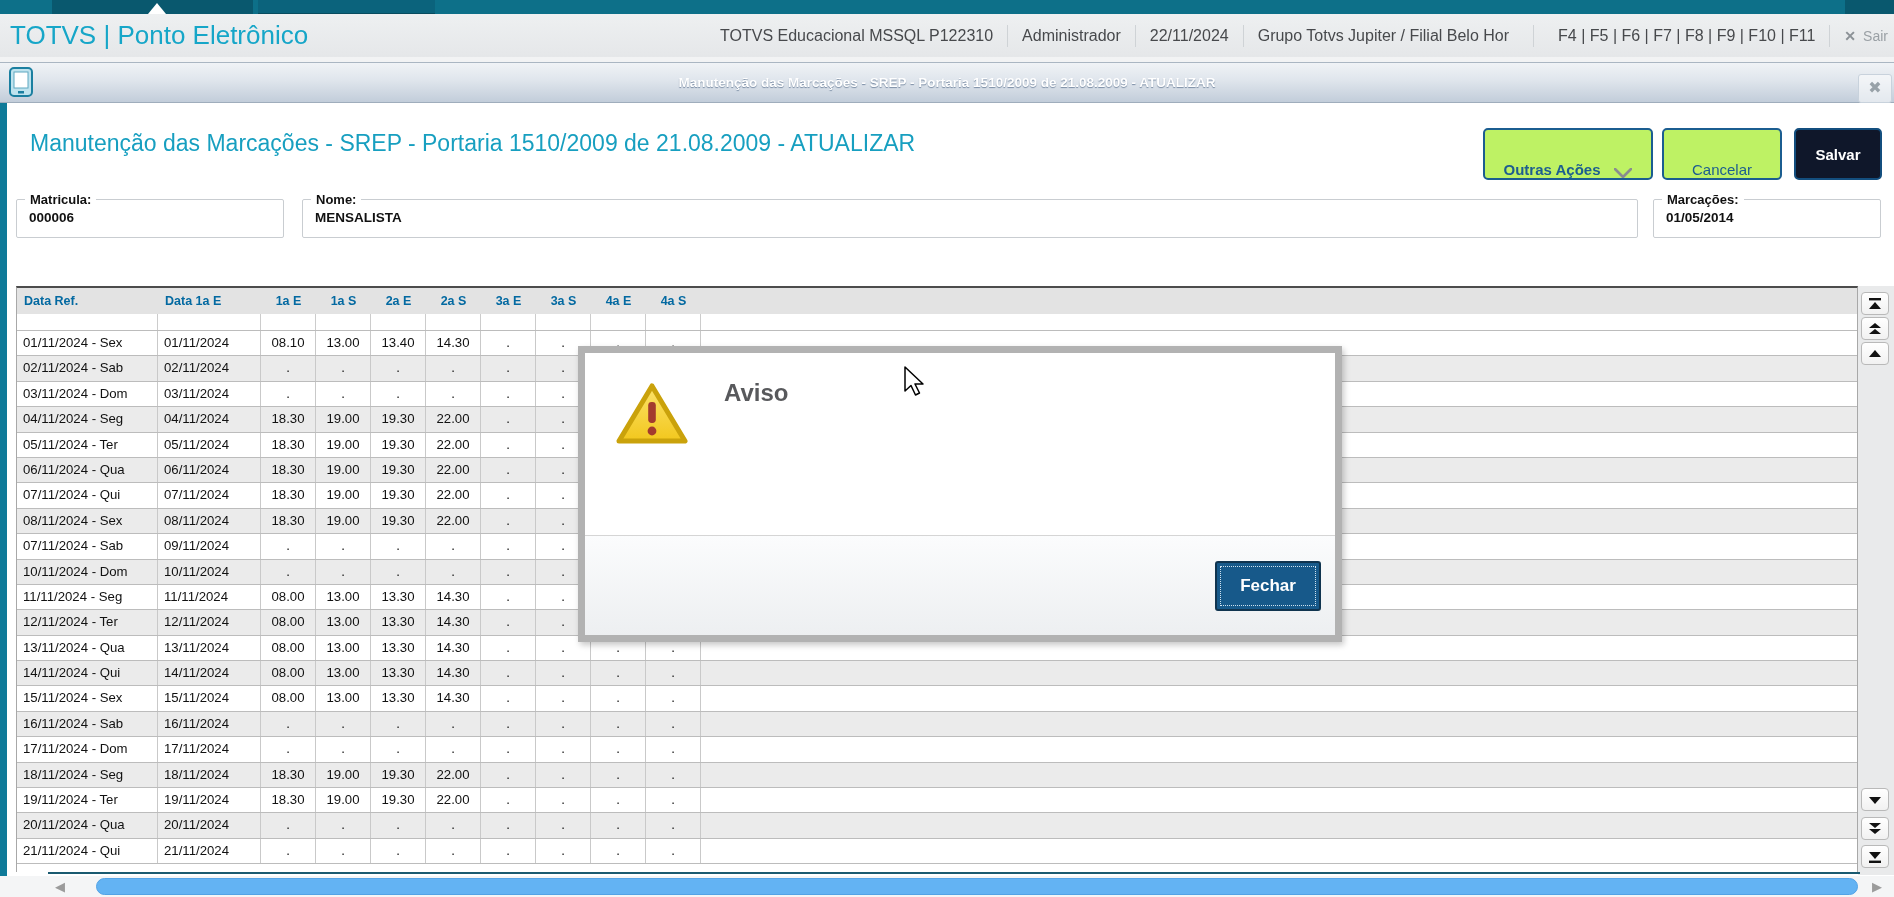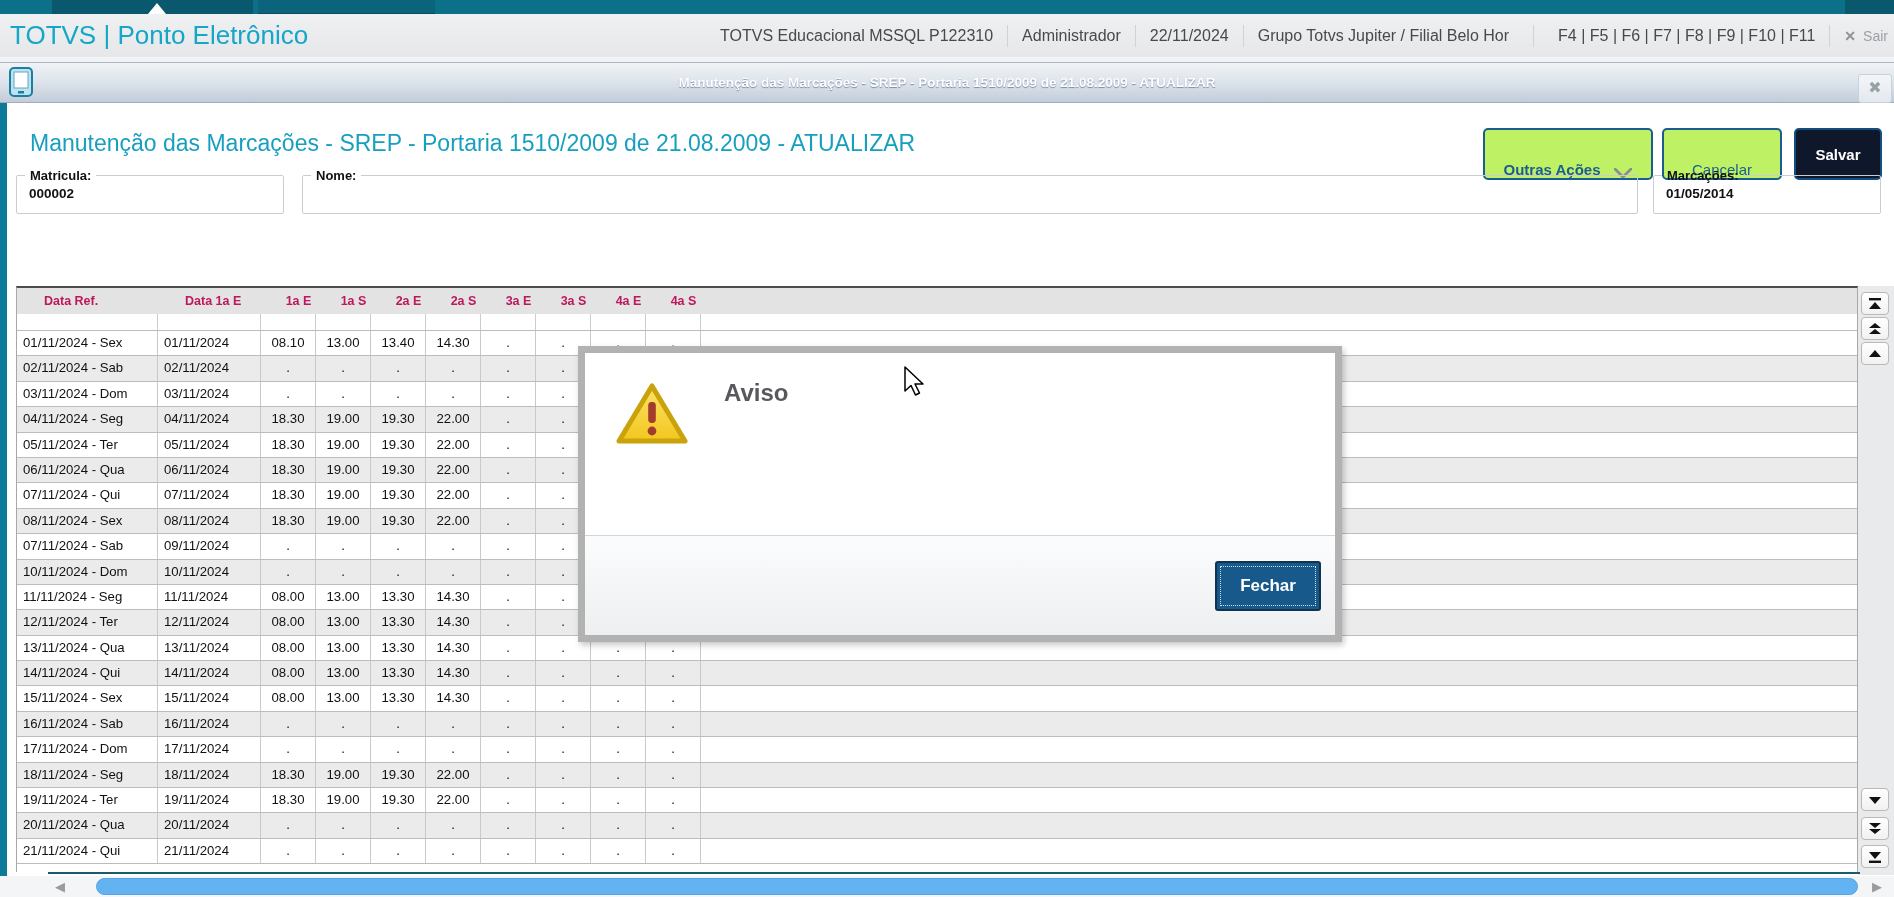--- a/index.html
+++ b/index.html
@@ -43,35 +43,35 @@
   .btn{position:absolute;top:128px;height:52px;box-sizing:border-box;border-radius:5px;
        font-size:15px;font-weight:bold;text-align:center;cursor:default;
        display:flex;align-items:center;justify-content:center;gap:14px;}
   .btn.outline{background:#bef264;border:2px solid #1b5d90;color:#1c5d90;align-items:flex-end;}
   .btn-other{left:1483px;width:170px;}
   .btn-cancel{left:1662px;width:120px;font-weight:normal;}
   .btn-save{left:1794px;width:88px;background:#0f172a;border:2px solid #134e7e;color:#fff;}
   .chev{width:18px;height:10px;}
 
   
-  .fs{position:absolute;top:168px;height:46px;box-sizing:border-box;margin:0;
+  .fs{position:absolute;top:192px;height:46px;box-sizing:border-box;margin:0;
       border:1px solid #c9cdd1;border-radius:2px;padding:0;}
   .fs legend{font-size:13px;font-weight:bold;color:#111;margin-left:8px;padding:0 5px;}
   .fs .val{font-size:13.5px;font-weight:bold;color:#111;padding:3px 0 0 12px;}
   .fs-matricula{left:16px;width:268px;}
   .fs-nome{left:302px;width:1336px;}
   .fs-admissao{left:1653px;width:228px;}
 
   
   .grid-panel{position:absolute;left:16px;top:286px;width:1842px;height:586px;box-sizing:border-box;
       background:#fff;border-top:2px solid #4c4c4c;border-left:1px solid #a8a8a8;border-right:1px solid #a8a8a8;
       overflow:hidden;}
   .grid-row{display:grid;grid-template-columns:141px 103px repeat(8,55px) 1fr;}
   .ghead{height:26px;background:#e3e3e3;}
-  .hcell{font-size:12.5px;font-weight:bold;color:#be185d;line-height:26px;white-space:nowrap;overflow:hidden;margin-left:20px;}
+  .hcell{font-size:12.5px;font-weight:bold;color:#0369a1;line-height:26px;white-space:nowrap;overflow:hidden;}
   .hcell.date{padding-left:7px;text-align:left;}
   .hcell.time{text-align:center;}
   .ggap{height:16px;border-bottom:1px solid #bcbcbc;}
   .ggap .cell{border-right:1px solid #cccccc;}
   .ggap .cell.filler{border-right:none;}
   .grow{height:25.4px;border-bottom:1px solid #bcbcbc;box-sizing:border-box;}
   .grow.alt{background:#ebebeb;}
   .cell{font-size:13.2px;color:#111;line-height:24px;white-space:nowrap;overflow:hidden;box-sizing:border-box;}
   .grow .cell{border-right:1px solid #c9c9c9;}
   .grow .cell.filler{border-right:none;}
@@ -161,24 +161,25 @@
   </div>
   <div class="btn outline btn-cancel">
     <span>Cancelar</span>
   </div>
   <div class="btn btn-save">
     <span>Salvar</span>
   </div>
 
   <fieldset class="fs fs-matricula">
     <legend>Matricula:</legend>
-    <div class="val">000002</div>
+    <div class="val">000006</div>
   </fieldset>
   <fieldset class="fs fs-nome">
     <legend>Nome:</legend>
+    <div class="val">MENSALISTA</div>
   </fieldset>
   <fieldset class="fs fs-admissao">
     <legend>Marcações:</legend>
     <div class="val">01/05/2014</div>
   </fieldset>
 
   <div class="grid-panel">
     <div class="grid-row ghead" id="grid-header">
         <div class="hcell date">Data Ref.</div>
         <div class="hcell date">Data 1a E</div>

